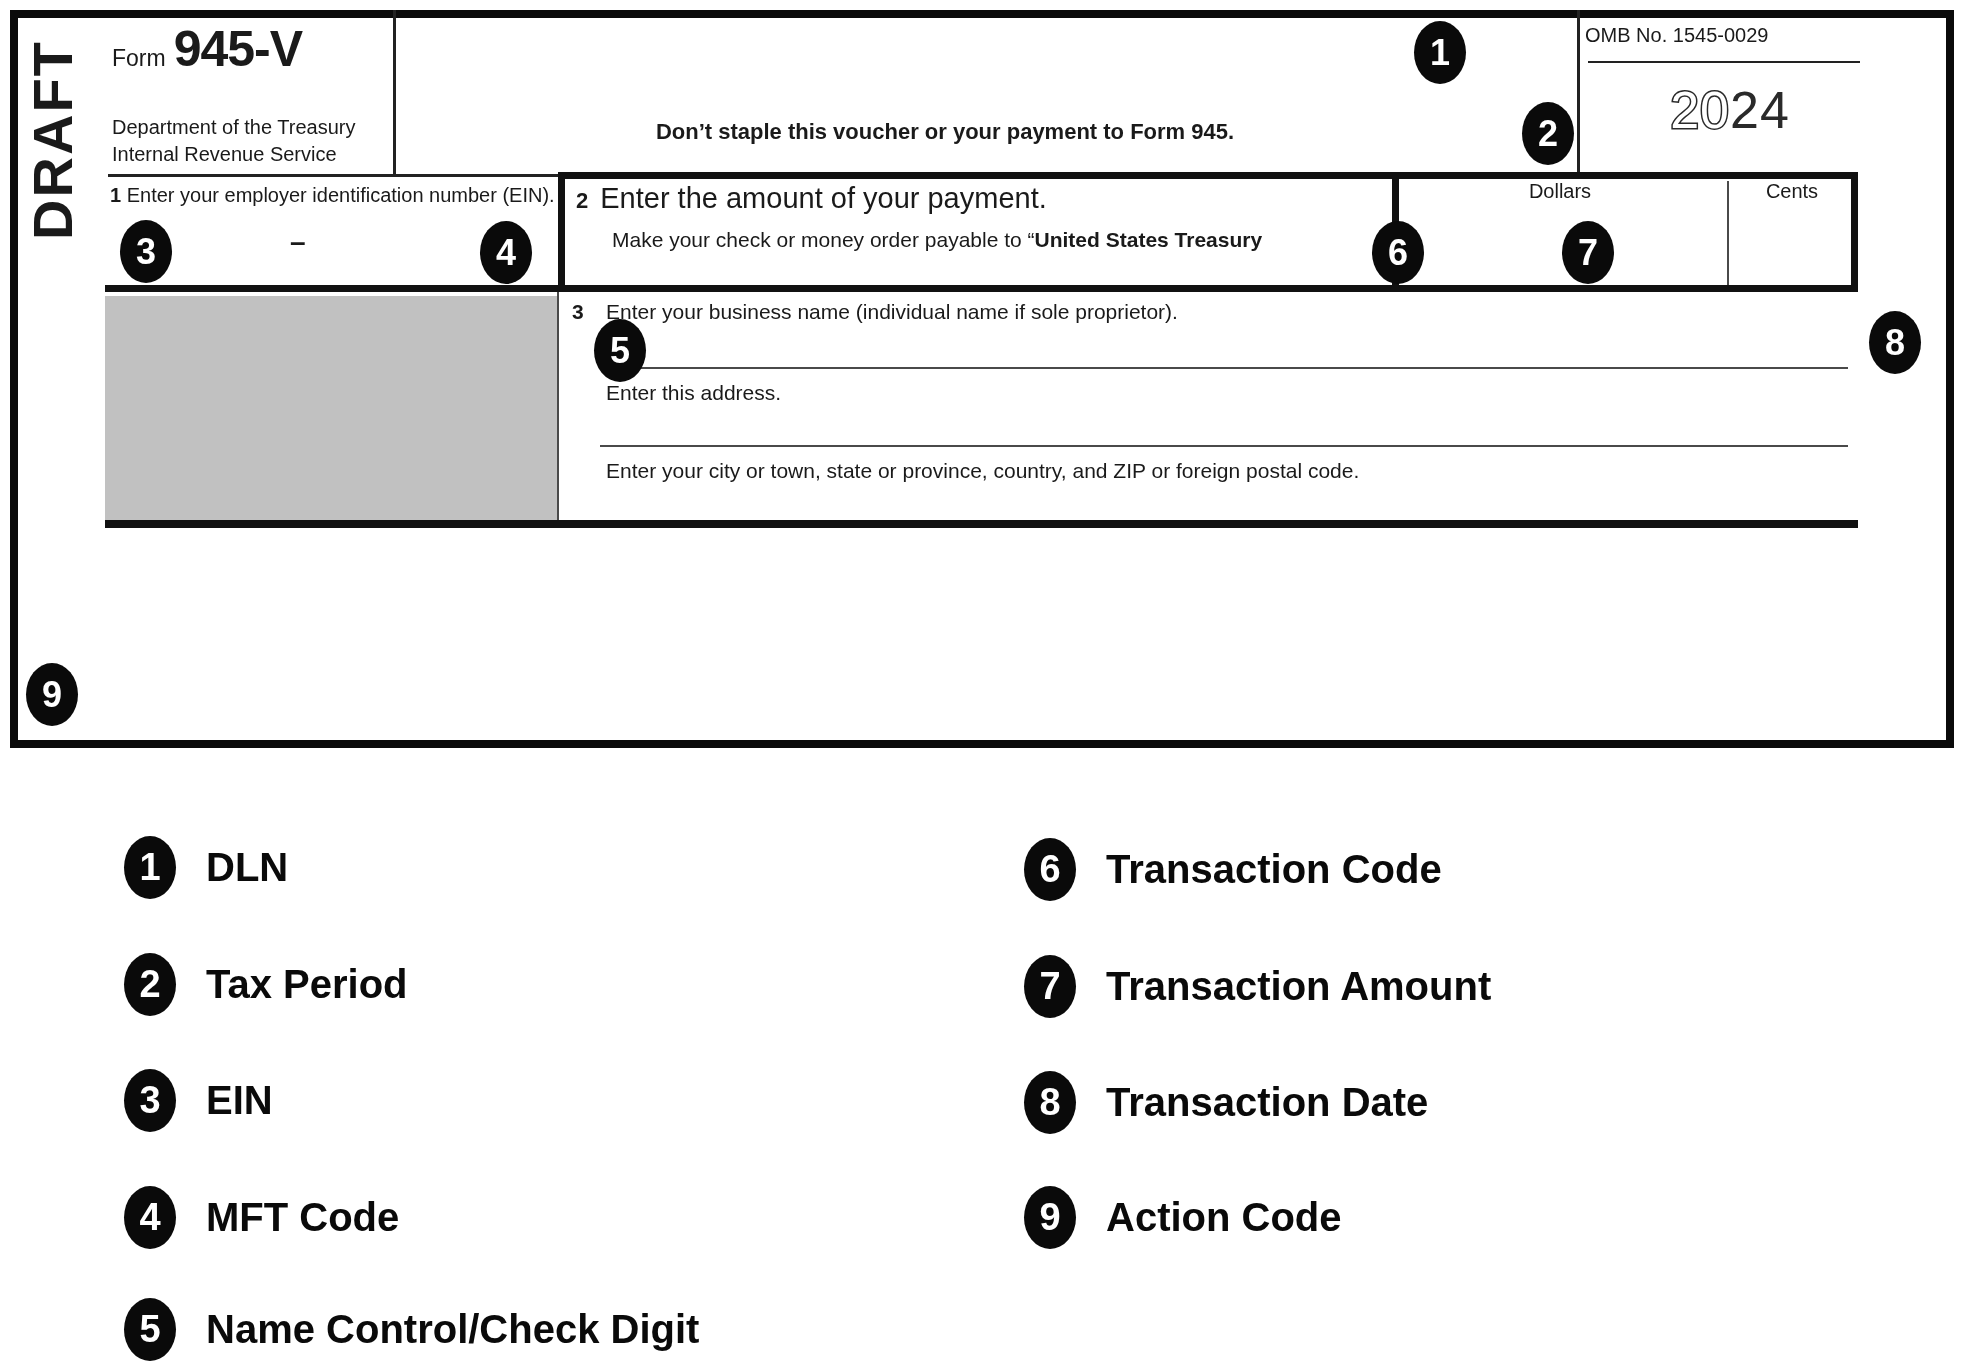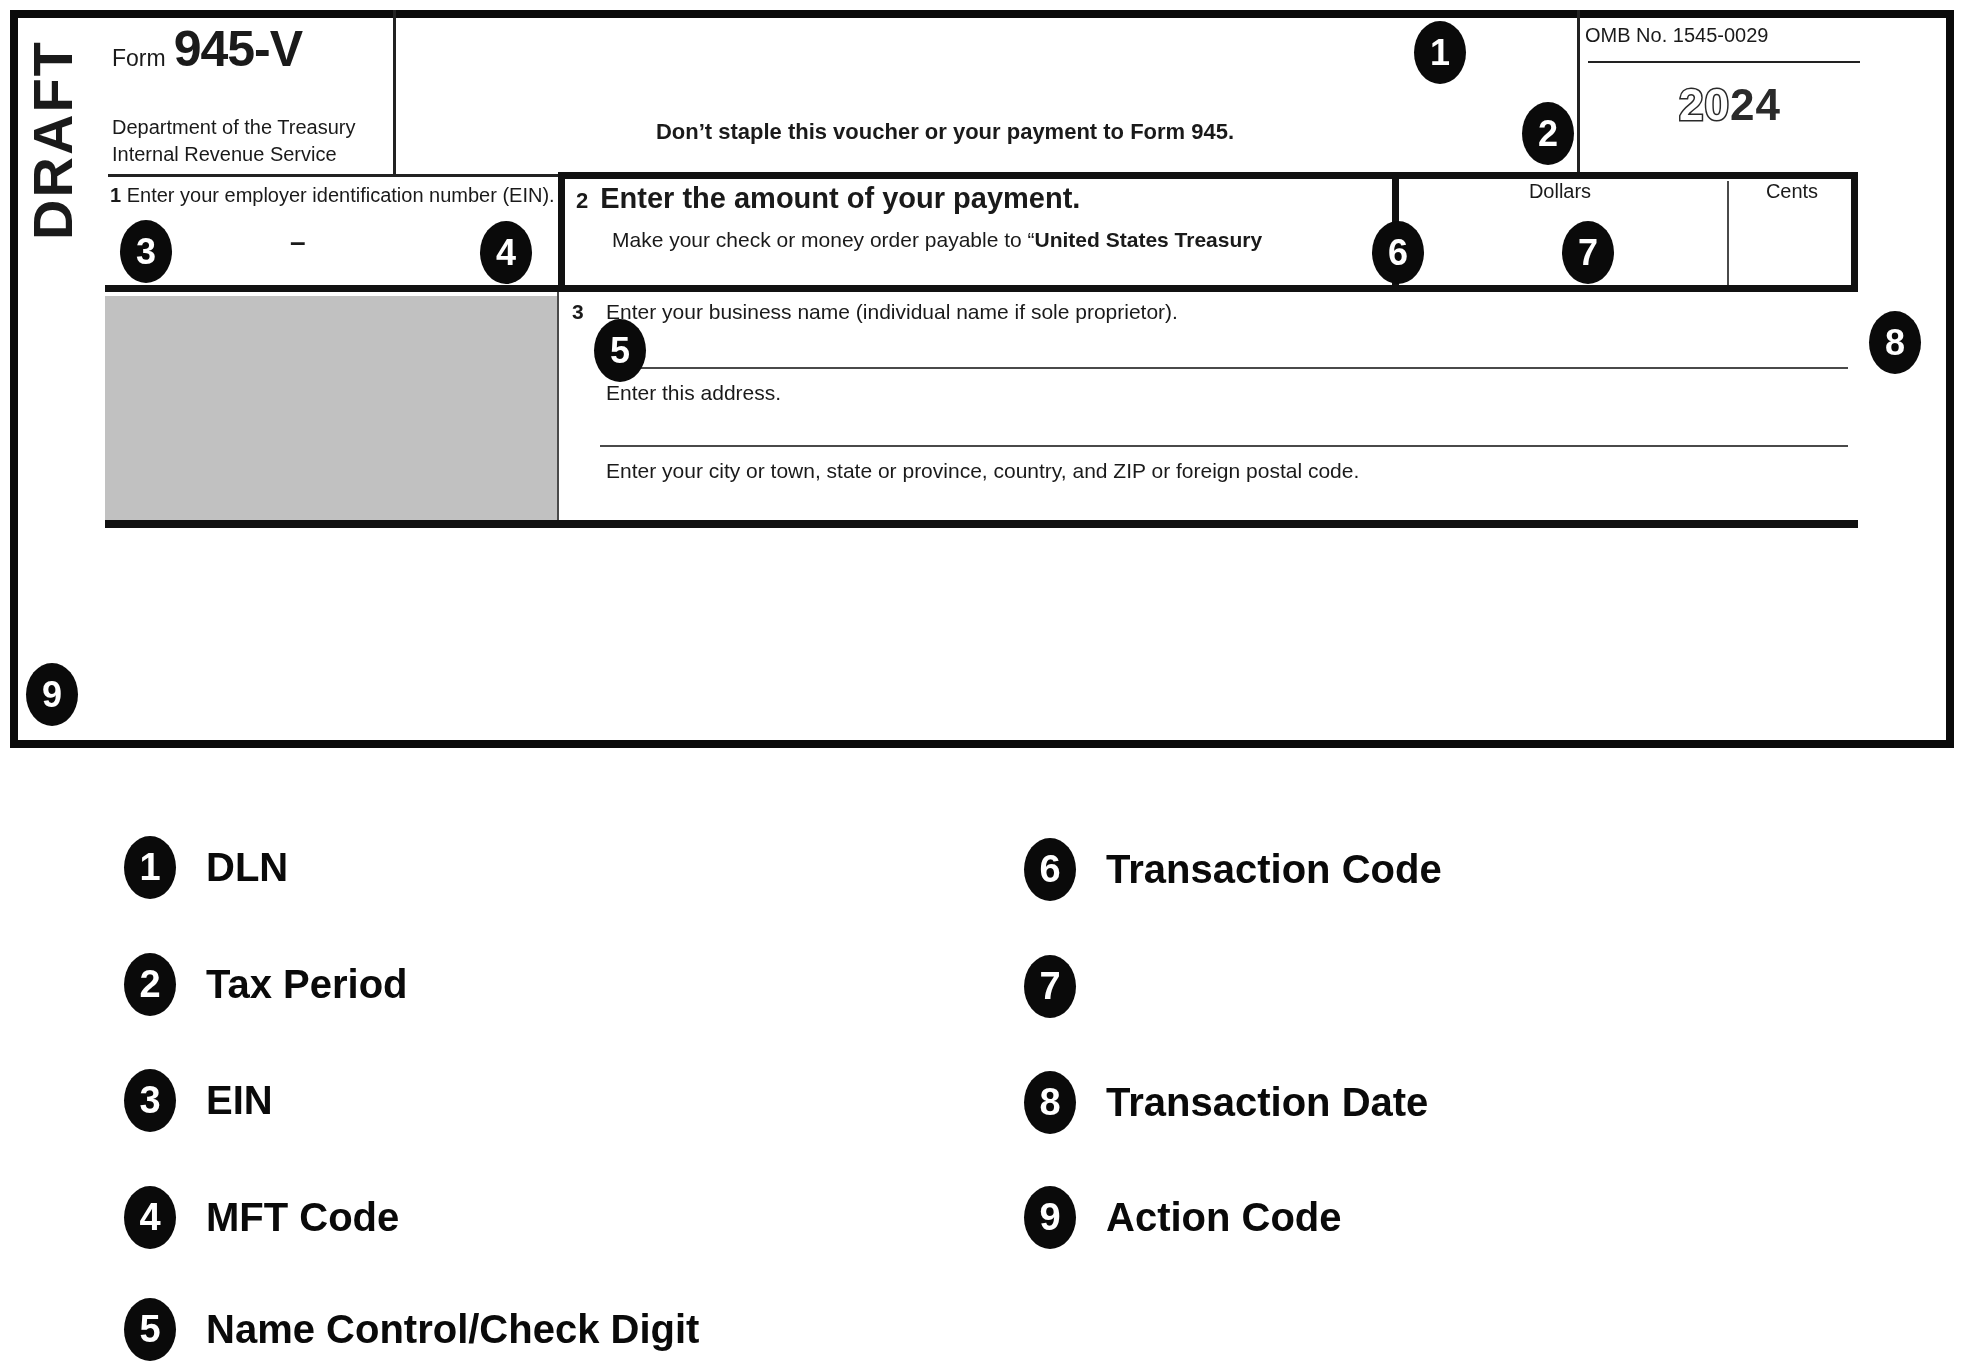--- a/index.html
+++ b/index.html
@@ -30,34 +30,34 @@
     position:absolute;left:560px;top:28px;width:490px;text-align:center;
     font-size:32px;font-weight:bold;
   }
   .subtitle{
     position:absolute;left:570px;top:119px;width:750px;text-align:center;
     font-size:22px;font-weight:bold;
   }
   .omb{position:absolute;left:1585px;top:24px;width:370px;font-size:20px;}
   .year{
     position:absolute;left:1590px;top:80px;width:280px;text-align:center;
-    font-size:44px;font-weight:bold;letter-spacing:1px;white-space:nowrap;
+    font-size:52px;font-weight:normal;letter-spacing:1px;white-space:nowrap;
   }
   .yr-outline{color:#fff;-webkit-text-stroke:3px #2a2a2a;paint-order:stroke fill;}
   .yr-solid{color:#2a2a2a;}
   .f1-label{position:absolute;left:110px;top:184px;font-size:20px;white-space:nowrap;}
   .f1-label b{font-weight:bold;}
   .ein-dash{position:absolute;left:290px;top:226px;font-size:28px;font-weight:bold;}
   .pay-box{
     position:absolute;left:558px;top:172px;width:1300px;height:120px;
     border:7px solid #111;box-sizing:border-box;background:transparent;
   }
   .pay-heading{position:absolute;left:576px;top:182px;display:flex;align-items:baseline;gap:12px;}
   .pay-heading .num{font-size:22px;font-weight:bold;}
-  .pay-heading .txt{font-size:29px;font-weight:bold;}
+  .pay-heading .txt{font-size:29px;font-weight:normal;}
   .pay-note{position:absolute;left:612px;top:228px;font-size:21px;white-space:nowrap;}
   .pay-note b{font-weight:bold;}
   .col-label{position:absolute;top:180px;text-align:center;font-size:20px;}
   .gray-box{position:absolute;left:105px;top:296px;width:453px;height:231px;background:#c1c1c1;}
   .sec3-label{position:absolute;font-size:21px;white-space:nowrap;}
   .callout{
     position:absolute;width:52px;height:63px;border-radius:50%;
     background:#0a0a0a;color:#fff;
     display:flex;align-items:center;justify-content:center;
     font-size:36px;font-weight:bold;
@@ -158,20 +158,21 @@
   <div class="legend-item" style="left:124px;top:1298px;">
     <div class="legend-dot">5</div>
     <div class="legend-label">Name Control/Check Digit</div>
   </div>
   <div class="legend-item" style="left:1024px;top:838px;">
     <div class="legend-dot">6</div>
     <div class="legend-label">Transaction Code</div>
   </div>
   <div class="legend-item" style="left:1024px;top:955px;">
     <div class="legend-dot">7</div>
+    <div class="legend-label">Transaction Amount</div>
   </div>
   <div class="legend-item" style="left:1024px;top:1071px;">
     <div class="legend-dot">8</div>
     <div class="legend-label">Transaction Date</div>
   </div>
   <div class="legend-item" style="left:1024px;top:1186px;">
     <div class="legend-dot">9</div>
     <div class="legend-label">Action Code</div>
   </div>
 

